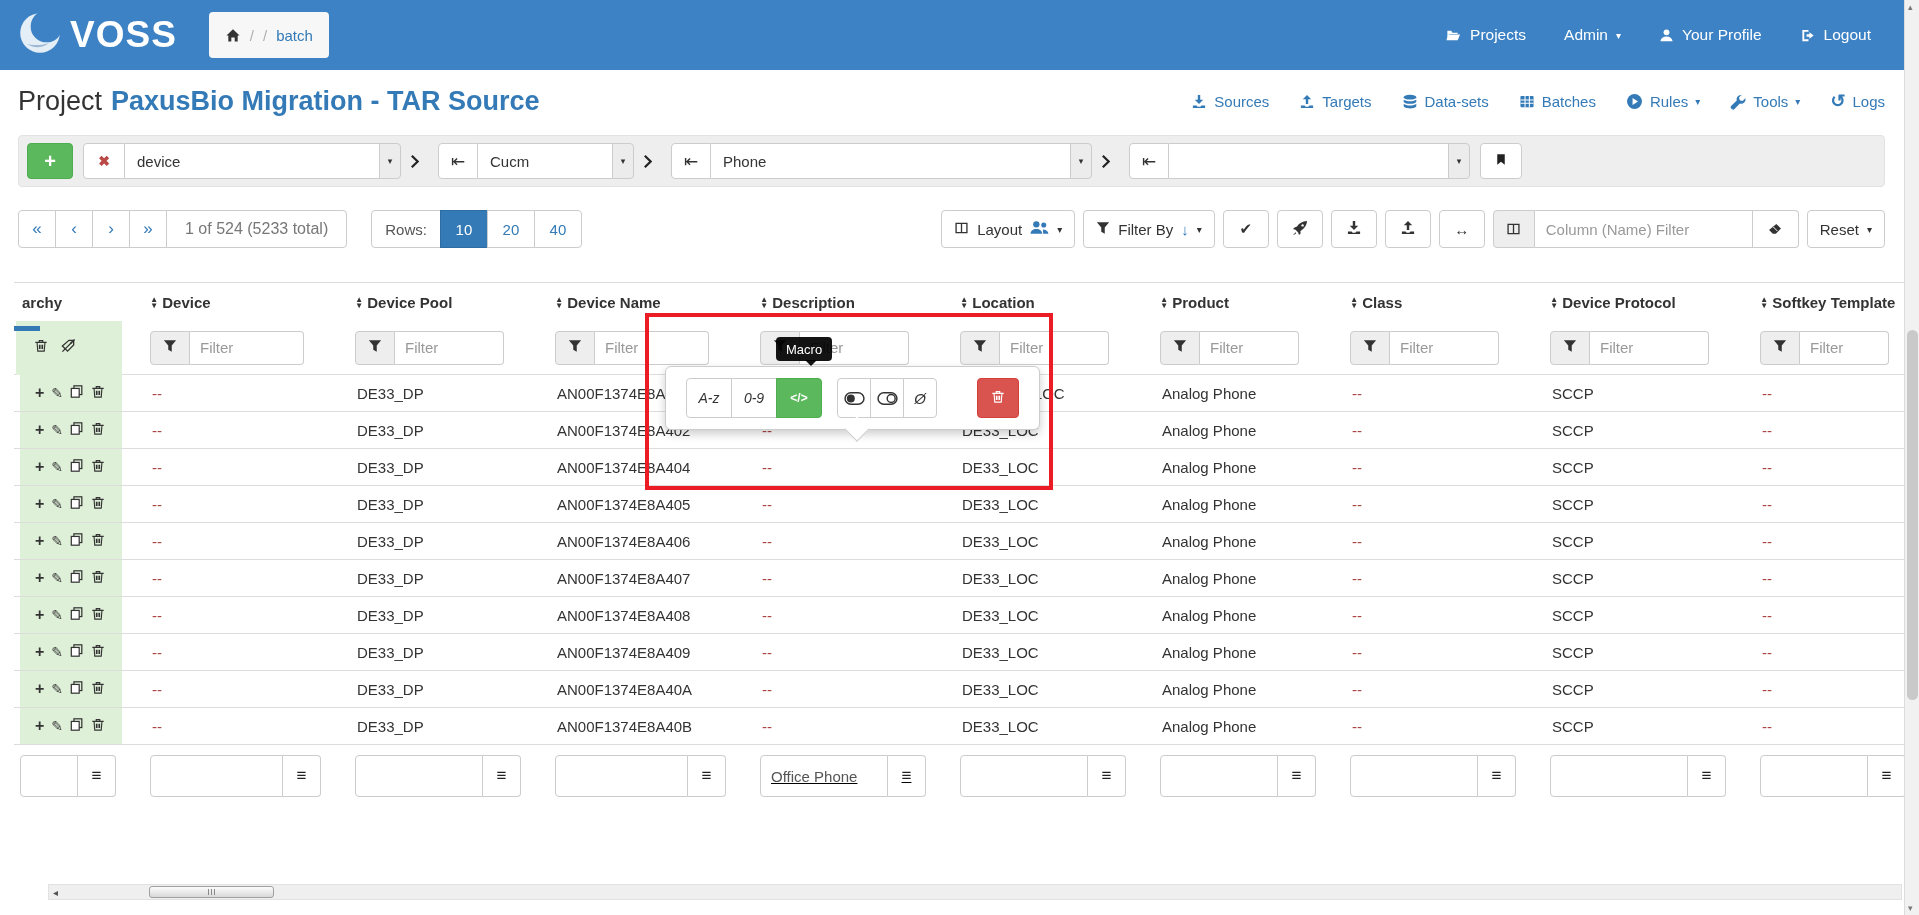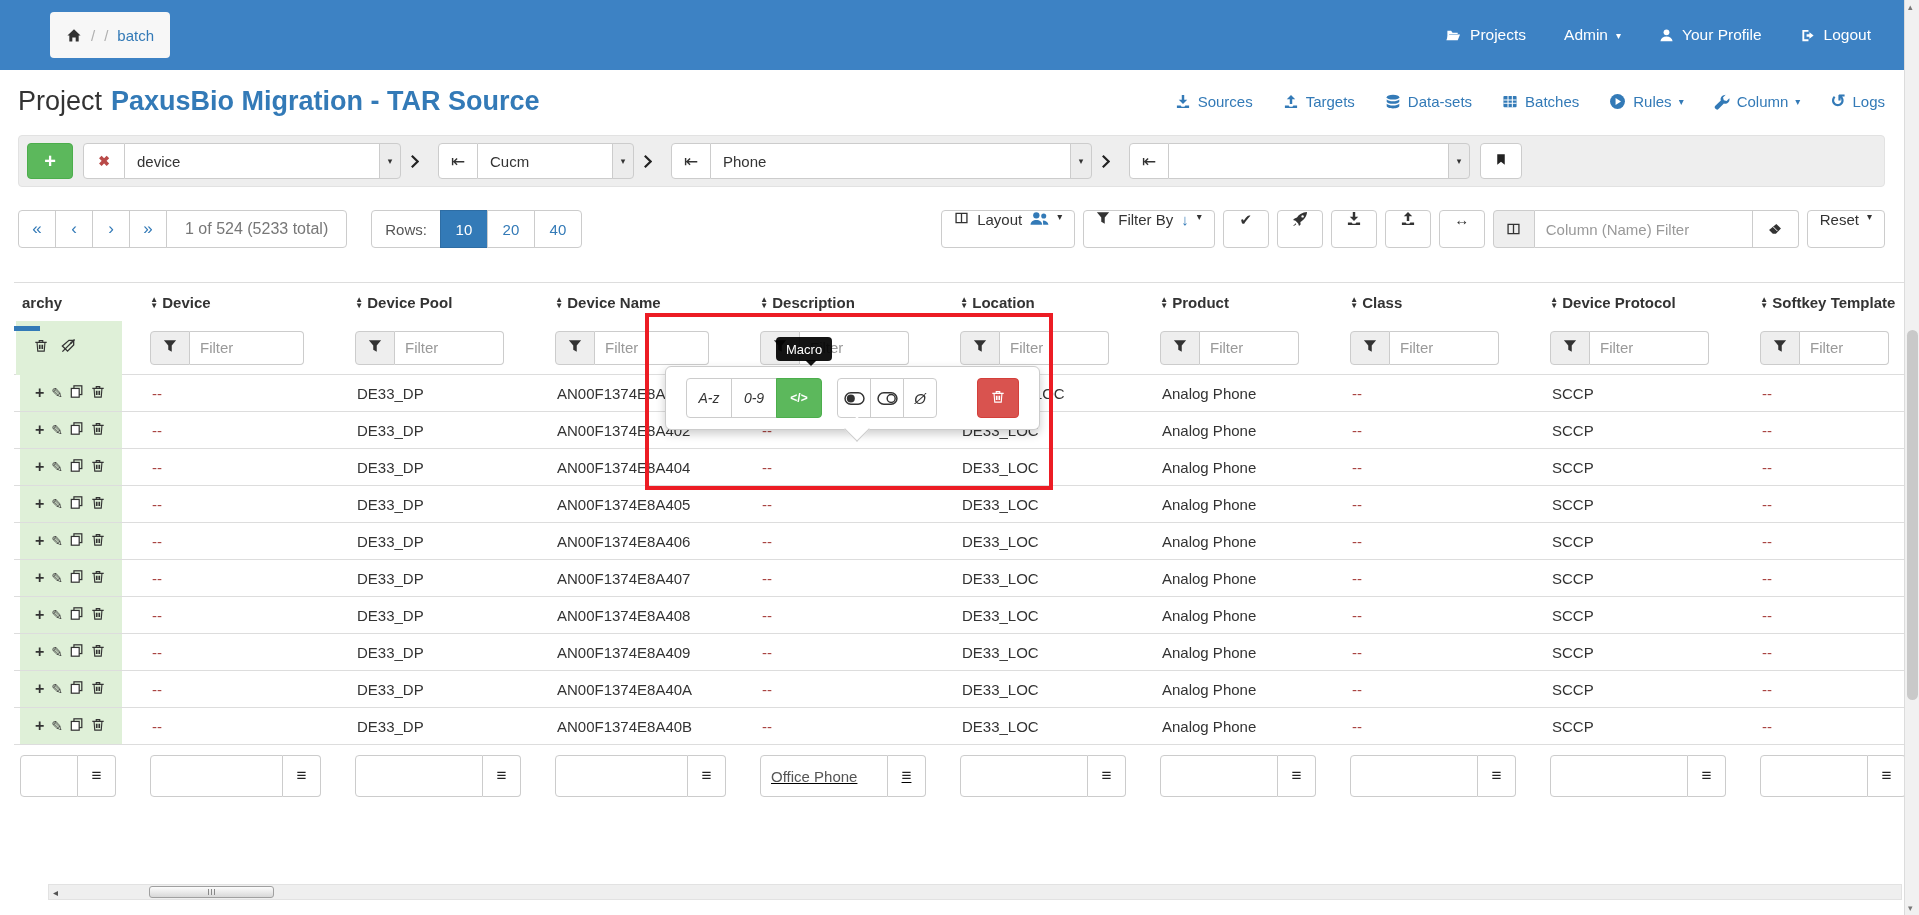--- a/index.html
+++ b/index.html
@@ -65,21 +65,21 @@
     color:#777; font-size:16px; }
   .rows-group { display:flex; margin-left:24px; }
   .rlabel { height:38px; background:#fff; border:1px solid #ccc; border-radius:4px 0 0 4px;
     display:flex; align-items:center; padding:0 13px; color:#555; font-size:15px; }
   .ropt { width:48px; height:38px; background:#fff; border:1px solid #ccc; margin-left:-1px;
     color:#337ab7; font-size:15px; display:flex; align-items:center; justify-content:center; }
   .ropt.active { background:#337ab7; color:#fff; border-color:#2e6da4; }
   .ropt.lastopt { border-radius:0 4px 4px 0; }
   .right-controls { margin-left:auto; display:flex; gap:8px; align-items:center; }
   .tbtn { height:38px; background:#fff; border:1px solid #ccc; border-radius:4px;
-    display:inline-flex; align-items:flex-start; gap:8px; padding:0 12px; font-size:15px; color:#333; }
+    display:inline-flex; align-items:center; gap:8px; padding:0 12px; font-size:15px; color:#333; }
   .ibtn { width:46px; justify-content:center; padding:0; font-size:15px; }
   .blue { color:#337ab7; }
   .bold-glyph { font-weight:bold; }
   .cf-group { display:flex; height:38px; }
   .cf-addon { width:42px; background:#eee; border:1px solid #ccc; border-radius:4px 0 0 4px;
     display:flex; align-items:center; justify-content:center; color:#333; }
   .cf-input { width:218px; border:1px solid #ccc; border-left:none; padding:0 11px; font-size:15px;
     color:#555; font-family:inherit; outline:none; }
   .cf-input::placeholder { color:#999; }
   .cf-erase { width:46px; background:#fff; border:1px solid #ccc; border-left:none;
@@ -163,20 +163,28 @@
   .v-down { position:absolute; bottom:2px; left:3px; font-size:9px; color:#777; }
   .v-thumb { position:absolute; left:2px; top:330px; width:11px; height:370px; background:#c9c9c9;
     border-radius:6px; }
 </style>
 </head>
 <body>
 
 <div class="page">
 
   <div class="navbar">
+    <div class="brand">
+      <span><svg viewBox="0 0 40 40" width="44" height="44">
+            <circle cx="20" cy="20" r="18" fill="#e4eef7"></circle>
+            <circle cx="26" cy="14" r="14.5" fill="#3d82c4"></circle>
+            <path d="M8 30c6 4 14 4 20-1-8 3-15 2-20 1z" fill="#9db8d2"></path>
+          </svg></span>
+      <span class="brand-text">VOSS</span>
+    </div>
     <div class="crumb">
       <span class="home">
           <svg viewBox="0 0 16 16" width="16" height="15">
             <path fill="currentColor" d="M8 1.2 15 8h-2v6.3H9.8V10H6.2v4.3H3V8H1z"></path>
           </svg>
         </span>
       <span class="sep">/</span>
       <span class="sep">/</span>
       <span class="cur">batch</span>
     </div>
@@ -267,21 +275,21 @@
             </span>
             <span>Rules</span>
             <span class="caret-sm">▾</span>
           </span>
           <span class="hn">
             <span>
               <svg viewBox="0 0 16 16" width="16" height="16">
                 <path fill="currentColor" d="M10.8.9a4.2 4.2 0 0 0-4 5.5L1.6 11.6a2.2 2.2 0 1 0 3.1 3.1l5.2-5.2a4.2 4.2 0 0 0 5.4-5.2L12.6 7 9.8 6.2 9 3.4 11.7.7z"></path>
               </svg>
             </span>
-            <span>Column</span>
+            <span>Tools</span>
             <span class="caret-sm">▾</span>
           </span>
           <span class="hn">
             <span><span class="hist-glyph">↺</span></span>
             <span>Logs</span>
           </span>
         </div>
     </div>
 
 

